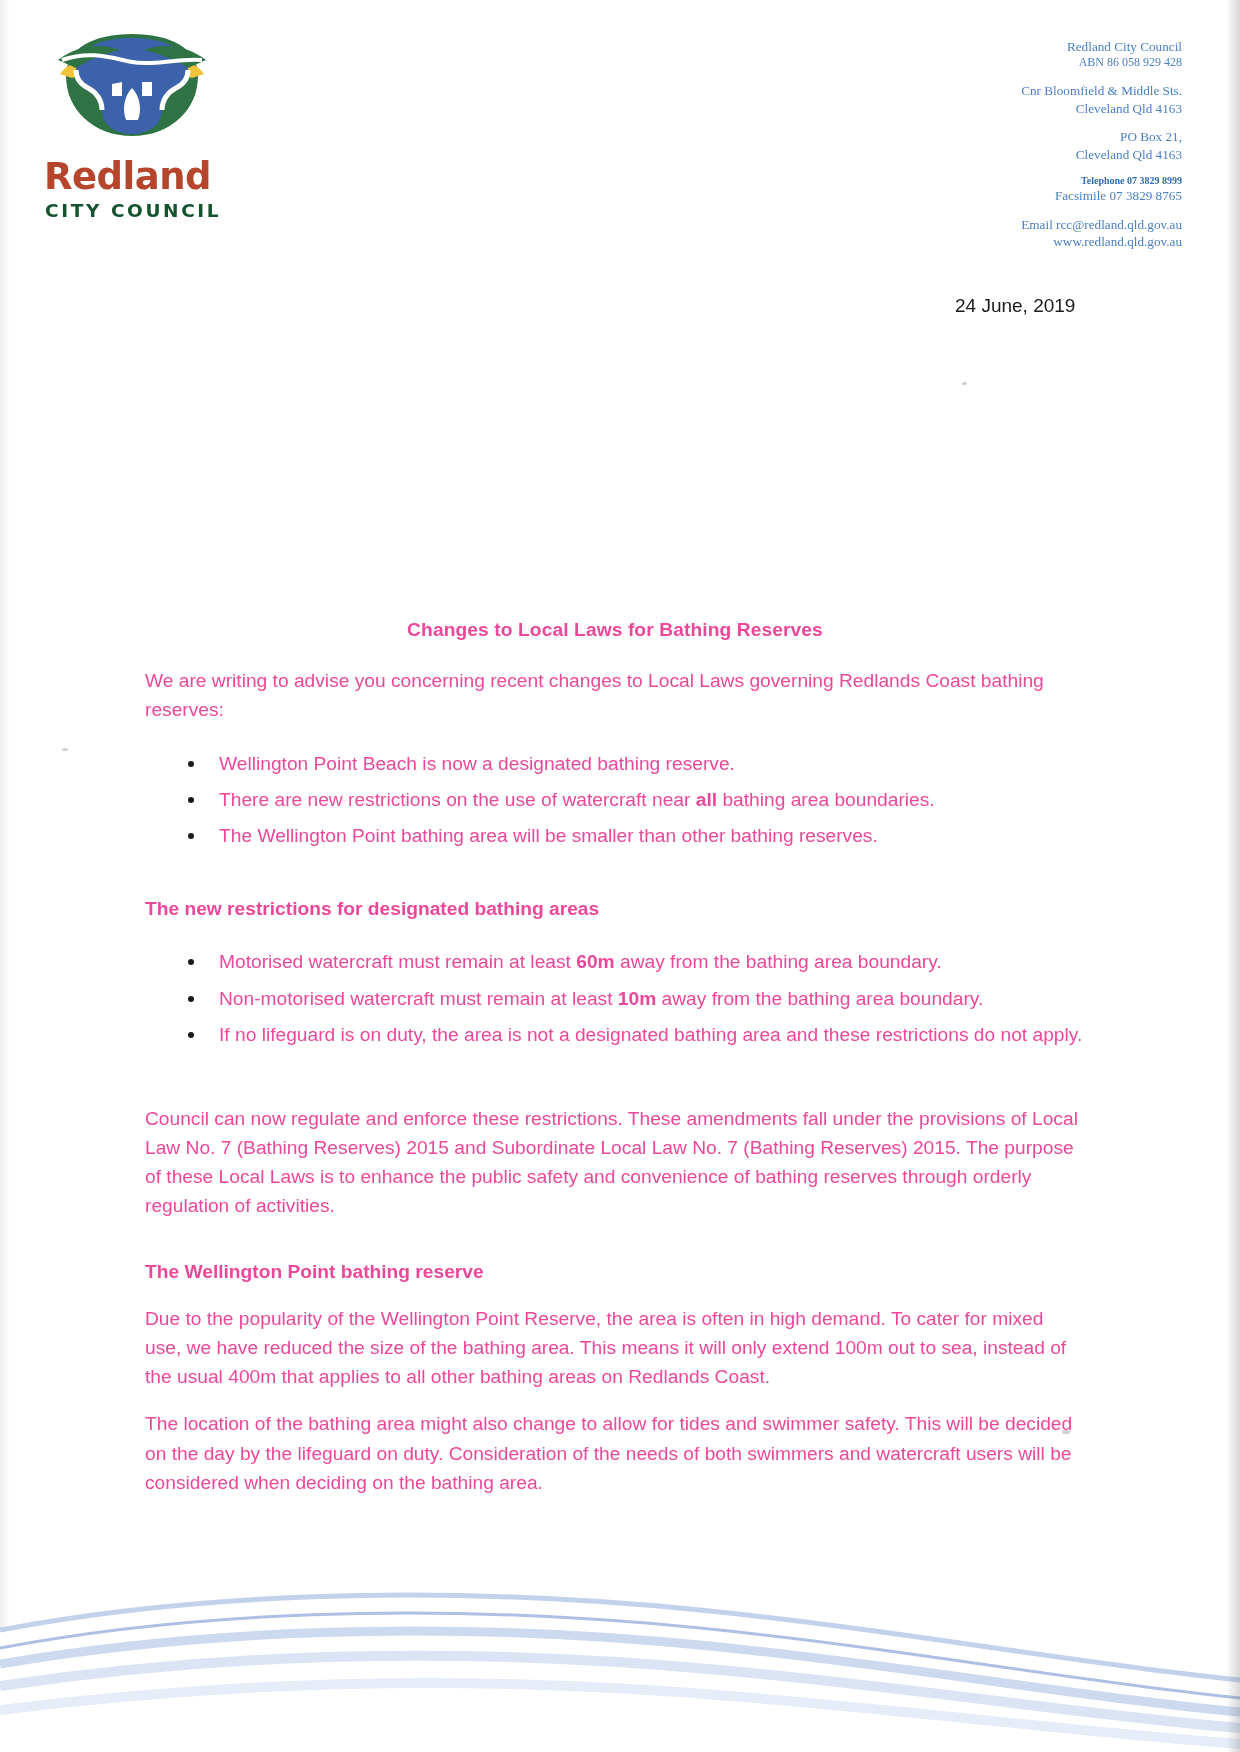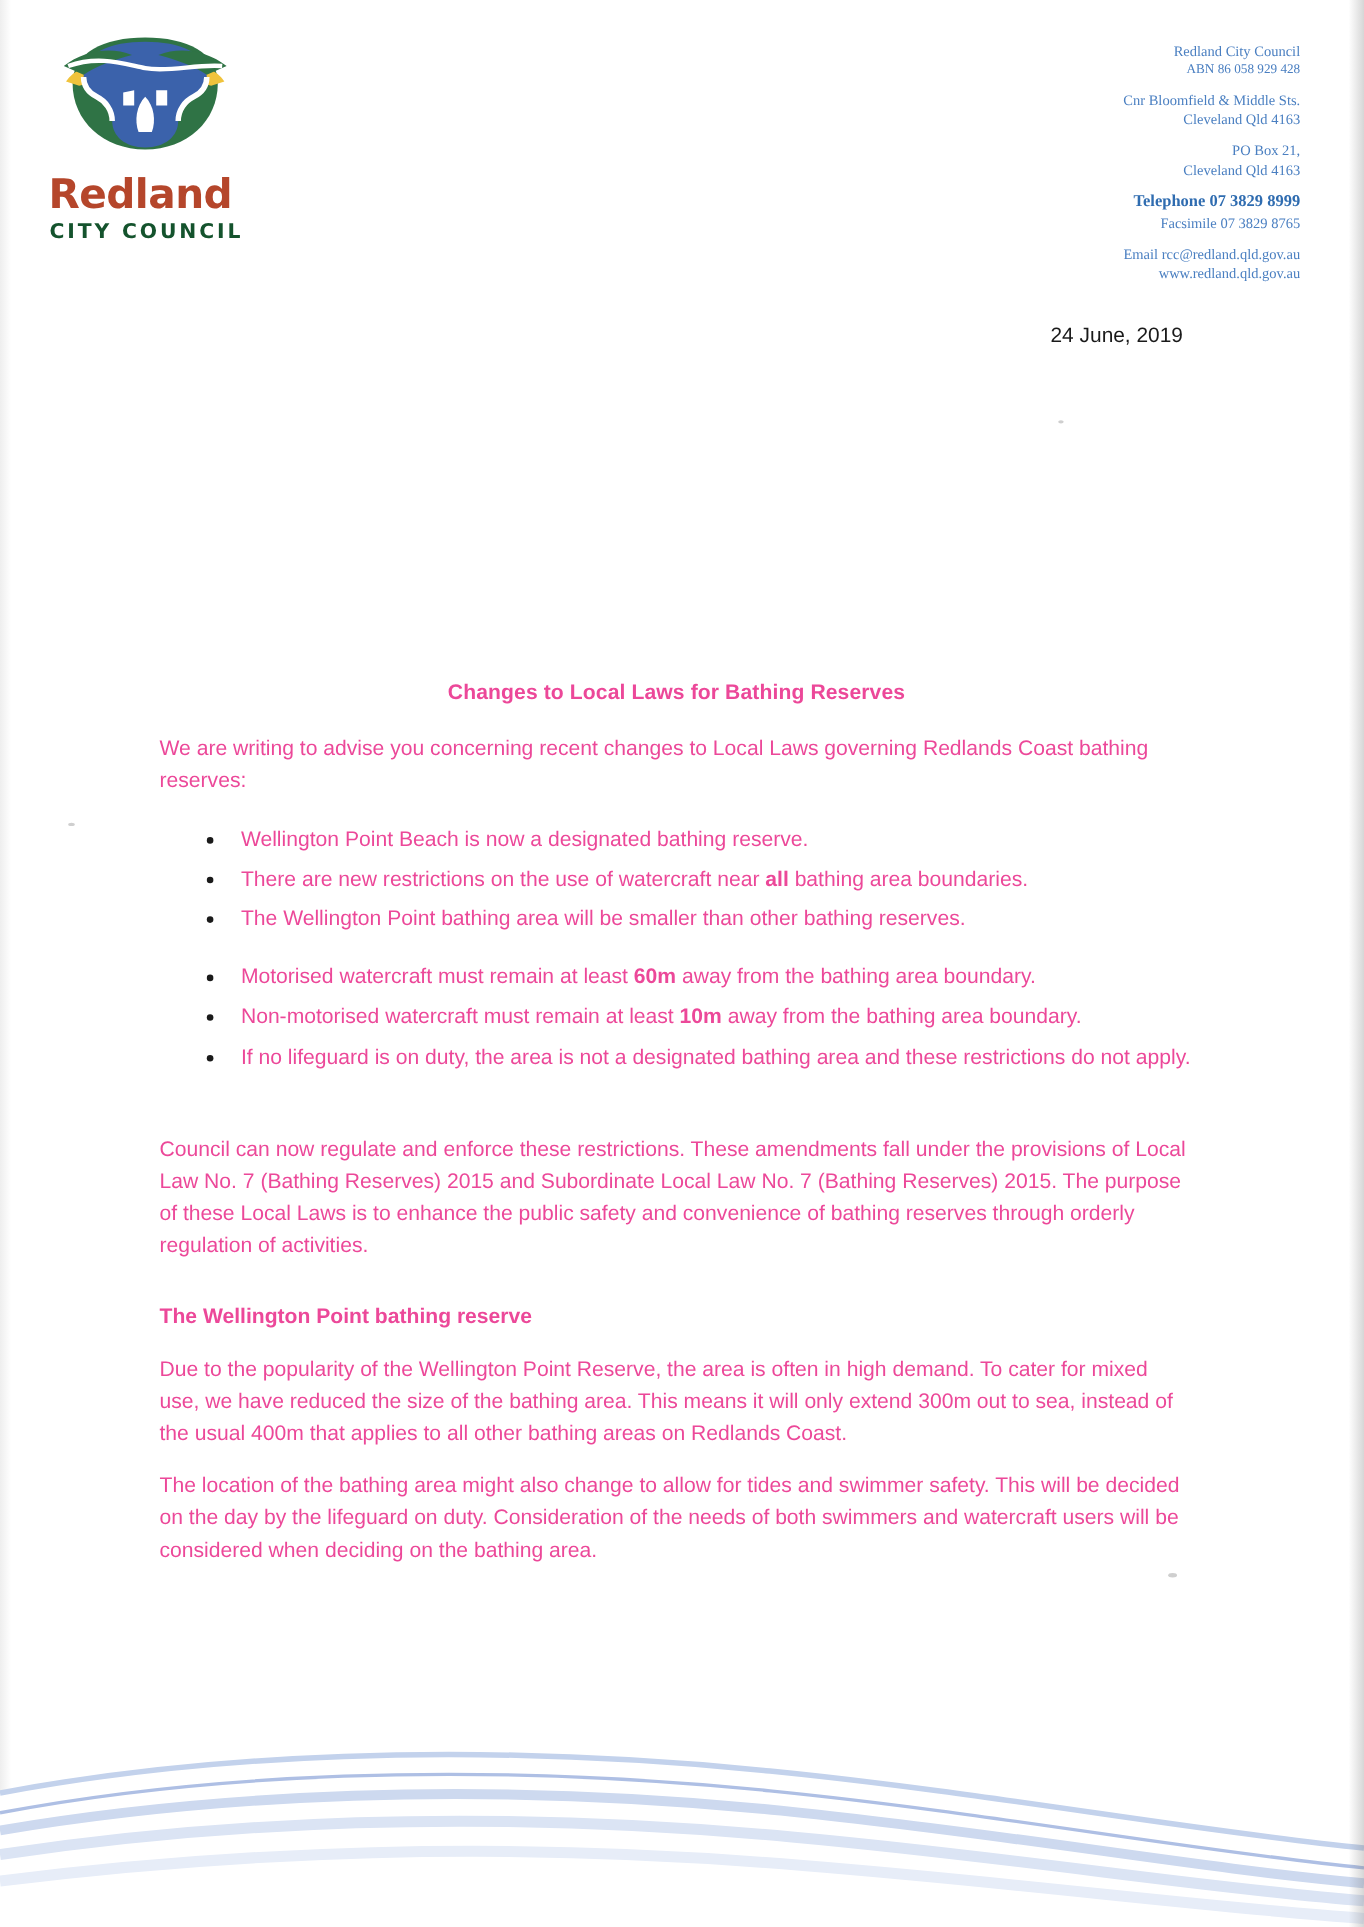--- a/index.html
+++ b/index.html
@@ -73,21 +73,21 @@
     top: 38px;
     text-align: right;
     color: #4a7fc1;
     font-family: "DejaVu Sans", sans-serif;
     font-size: 13.2px;
     line-height: 1.32;
   }
   .contact-group { margin-bottom: 11px; }
   .contact-group:last-child { margin-bottom: 0; }
   .contact-line { white-space: nowrap; font-family: Liberation Serif, serif; }
-  .contact-line.strong { font-weight: bold; color: #2f6cb0; font-size: 15px; }
+  .contact-line.strong { font-weight: bold; color: #2f6cb0; font-size: 10px; }
   .contact-line.small { font-size: 12px; }
 
   
   .letter-date {
     position: absolute;
     left: 955px;
     top: 295px;
     font-family: "Liberation Sans", sans-serif;
     font-size: 19px;
     color: #1a1a1a;
@@ -231,41 +231,42 @@
         <span>Wellington Point Beach is now a designated bathing reserve.</span>
       </li>
       <li>
         <span>There are new restrictions on the use of watercraft near </span><b class="em">all</b><span> bathing area boundaries.</span>
       </li>
       <li>
         <span>The Wellington Point bathing area will be smaller than other bathing reserves.</span>
       </li>
     </ul>
 
+    <div class="section-head first">The new restrictions for designated bathing areas</div>
 
 
     <ul class="bullets">
       <li>
         <span>Motorised watercraft must remain at least </span><b class="em">60m</b><span> away from the bathing area boundary.</span>
       </li>
       <li>
         <span>Non-motorised watercraft must remain at least </span><b class="em">10m</b><span> away from the bathing area boundary.</span>
       </li>
       <li>
         <span>If no lifeguard is on duty, the area is not a designated bathing area and these restrictions do not apply.</span>
       </li>
     </ul>
 
     <div class="gap-after-list"></div>
 
     <p class="para" style="margin-top:22px">Council can now regulate and enforce these restrictions. These amendments fall under the provisions of  Local Law No. 7 (Bathing Reserves) 2015 and Subordinate Local Law No. 7 (Bathing Reserves) 2015. The purpose of these Local Laws is to enhance the public safety and convenience of bathing reserves through orderly regulation of activities.</p>
 
     <div class="section-head">The Wellington Point bathing reserve</div>
 
-    <p class="para">Due to the popularity of the Wellington Point Reserve, the area is often in high demand. To cater for mixed use, we have reduced the size of the bathing area.  This means it will only extend 300m out to sea, instead of the usual 400m that applies to all other bathing areas on Redlands Coast.</p>
+    <p class="para">Due to the popularity of the Wellington Point Reserve, the area is often in high demand. To cater for mixed use, we have reduced the size of the bathing area.  This means it will only extend 100m out to sea, instead of the usual 400m that applies to all other bathing areas on Redlands Coast.</p>
 
     <p class="para">The location of the bathing area might also change to allow for tides and swimmer safety. This will be decided on the day by the lifeguard on duty.   Consideration of the needs of both swimmers and watercraft users will be considered when deciding on the bathing area.</p>
 
   </div>
 
   <svg class="footer-wave" viewBox="0 0 1240 200" preserveAspectRatio="none">
     <path d="M0 78 C180 44 420 30 700 58 C900 78 1080 112 1240 128 L1240 200 L0 200 Z" fill="#ffffff"></path>
     <path d="M0 78 C180 44 420 30 700 58 C900 78 1080 112 1240 128" fill="none" stroke="#c3d2ec" stroke-width="5"></path>
     <path d="M0 96 C180 62 420 48 700 76 C900 96 1080 130 1240 146" fill="none" stroke="#aebfe4" stroke-width="3"></path>
     <path d="M0 112 C190 80 430 66 710 94 C910 114 1085 146 1240 160" fill="none" stroke="#cdd9ef" stroke-width="9"></path>

